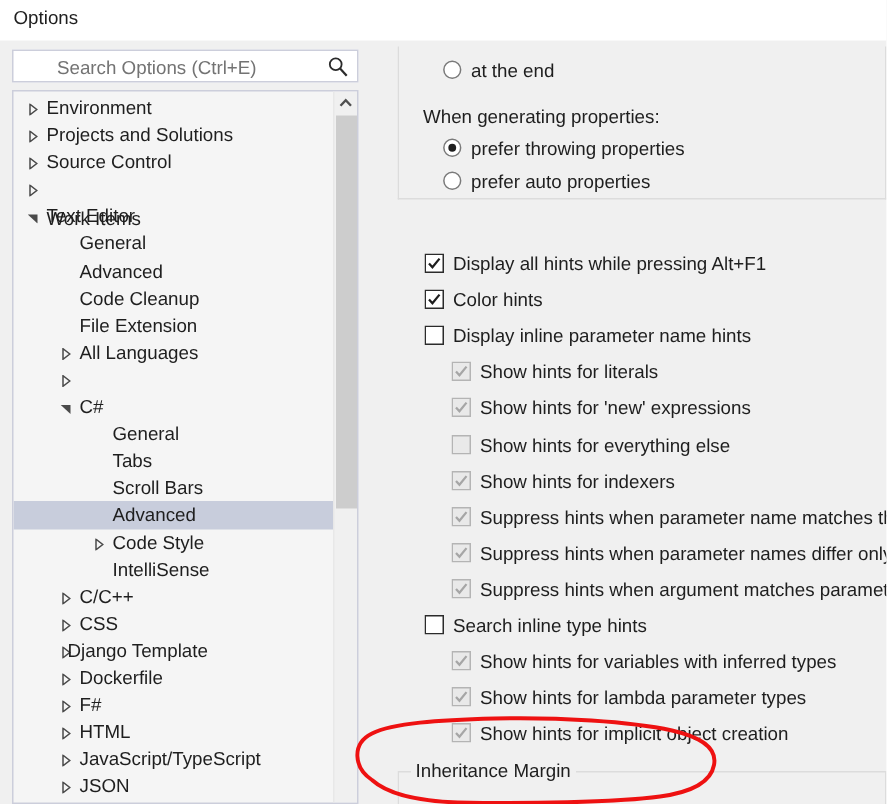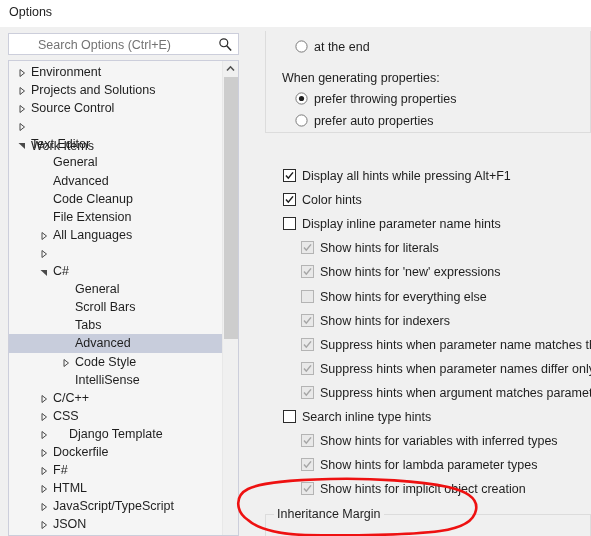--- a/index.html
+++ b/index.html
@@ -258,24 +258,24 @@
             <svg width="8" height="8" viewBox="0 0 8 8">
               <path d="M0.5 2 L7 2 L7 8 Z" fill="#4a4a4a"></path>
             </svg>
           </span>
           <span class="lbl" style="left: 44px;">C#</span>
         </div>
         <div class="tree-row">
           <span class="lbl" style="left: 66px;">General</span>
         </div>
         <div class="tree-row">
+          <span class="lbl" style="left: 66px;">Tabs</span>
+        </div>
+        <div class="tree-row">
           <span class="lbl" style="left: 66px;">Scroll Bars</span>
-        </div>
-        <div class="tree-row">
-          <span class="lbl" style="left: 66px;">Tabs</span>
         </div>
         <div class="tree-row selected">
           <span class="lbl" style="left: 66px;">Advanced</span>
         </div>
         <div class="tree-row">
           <span class="tw" style="left: 50px;">
             <svg width="8" height="8" viewBox="0 0 8 8">
               <path d="M2 0.5 L2 7.5 L6.5 4 Z" fill="none" stroke="#4a4a4a" stroke-width="1"></path>
             </svg>
           </span>
@@ -299,21 +299,21 @@
             </svg>
           </span>
           <span class="lbl" style="left: 44px;">CSS</span>
         </div>
         <div class="tree-row">
           <span class="tw" style="left: 28px;">
             <svg width="8" height="8" viewBox="0 0 8 8">
               <path d="M2 0.5 L2 7.5 L6.5 4 Z" fill="none" stroke="#4a4a4a" stroke-width="1"></path>
             </svg>
           </span>
-          <span class="lbl" style="left: 60px;">Django Template</span>
+          <span class="lbl" style="left: 36px;">Django Template</span>
         </div>
         <div class="tree-row">
           <span class="tw" style="left: 28px;">
             <svg width="8" height="8" viewBox="0 0 8 8">
               <path d="M2 0.5 L2 7.5 L6.5 4 Z" fill="none" stroke="#4a4a4a" stroke-width="1"></path>
             </svg>
           </span>
           <span class="lbl" style="left: 44px;">Dockerfile</span>
         </div>
         <div class="tree-row">

